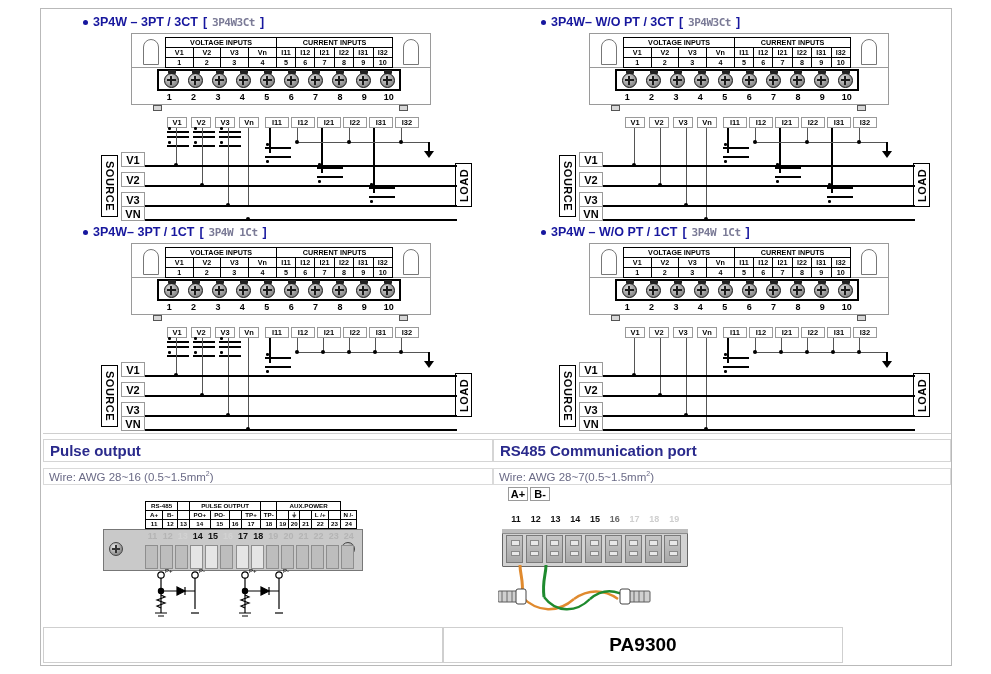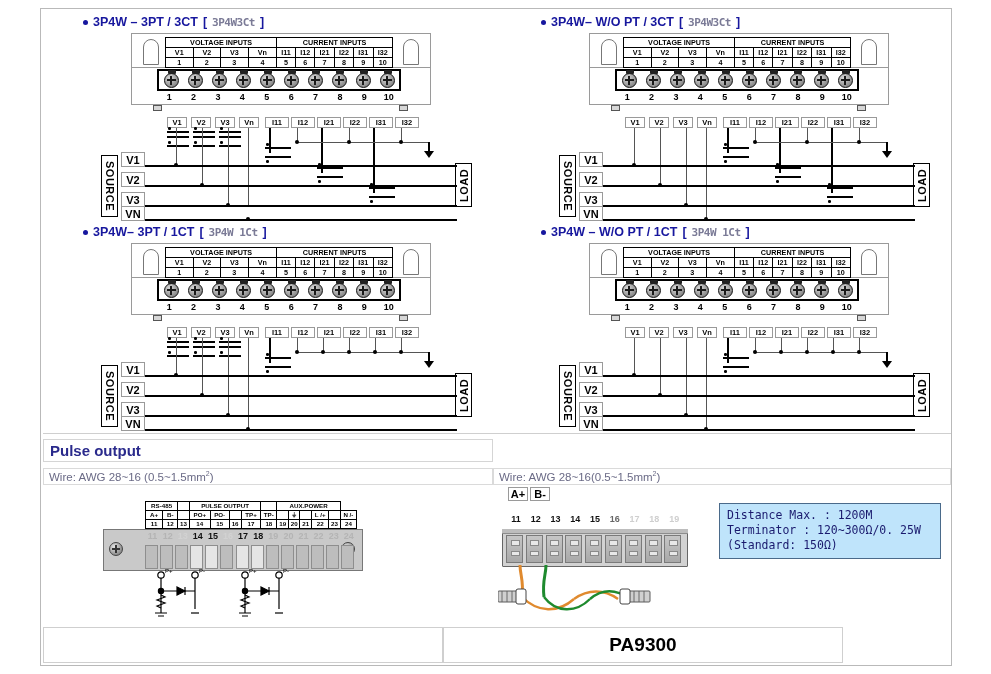--- a/index.html
+++ b/index.html
@@ -867,26 +867,27 @@
     <div class="hline" style="left:62px;top:204px;width:312px;"></div>
     <div class="dot" style="left:91px;top:148px;"></div>
     <div class="dot" style="left:117px;top:168px;"></div>
     <div class="dot" style="left:143px;top:188px;"></div>
     <div class="dot" style="left:163px;top:202px;"></div>
   </div>
 
   <div class="hr-line" style="left:2px;top:424px;width:908px;"></div>
 
   <div class="sect-title" style="left:2px;top:430px;width:450px;">Pulse output</div>
+  <div class="sect-title" style="left:452px;top:430px;width:458px;">RS485 Communication port</div>
 
   <div class="sect-sub" style="left:2px;top:459px;width:450px;">
     <span>Wire: AWG 28~16 (0.5~1.5mm</span><sup>2</sup><span>)</span>
   </div>
   <div class="sect-sub" style="left:452px;top:459px;width:458px;">
-    <span>Wire: AWG 28~16(0.5~1.5mm</span><sup>2</sup><span>)</span>
+    <span>Wire: AWG 28~7(0.5~1.5mm</span><sup>2</sup><span>)</span>
   </div>
 
   <div style="position:absolute;left:62px;top:492px;width:260px;height:110px;">
     <table class="pt-table" style="left:42px;top:0;width:212px;">
       <tbody>
           <tr>
         <td colspan="2">RS-485</td>
         <td></td>
         <td colspan="4">PULSE OUTPUT</td>
         <td></td>
@@ -1077,23 +1078,20 @@
         <path d="M4 28 V39 M9 28 V39 M14 28 V39 M19 28 V39"></path>
         <path d="M131 28 V39 M136 28 V39 M141 28 V39 M146 28 V39"></path>
       </g>
       <g fill="#fff" stroke="#444" stroke-width="1">
         <rect x="18" y="26" width="10" height="15" rx="2"></rect>
         <rect x="122" y="26" width="10" height="15" rx="2"></rect>
       </g>
     </svg>
   </div>
 
-  <div class="info-box" style="left:678px;top:494px;width:222px;height:56px;">Distance Max. : 1200M
-Terminator : 120~300Ω/0. 25W
-(Standard: 150Ω)</div>
 
   <div class="footer">
     <div class="foot-cell rev" style="left:2px;bottom:2px;width:400px;">
     </div>
     <div class="foot-cell model" style="left:402px;bottom:2px;width:400px;">PA9300</div>
   </div>
 
 </div>
 
 </body></html>

